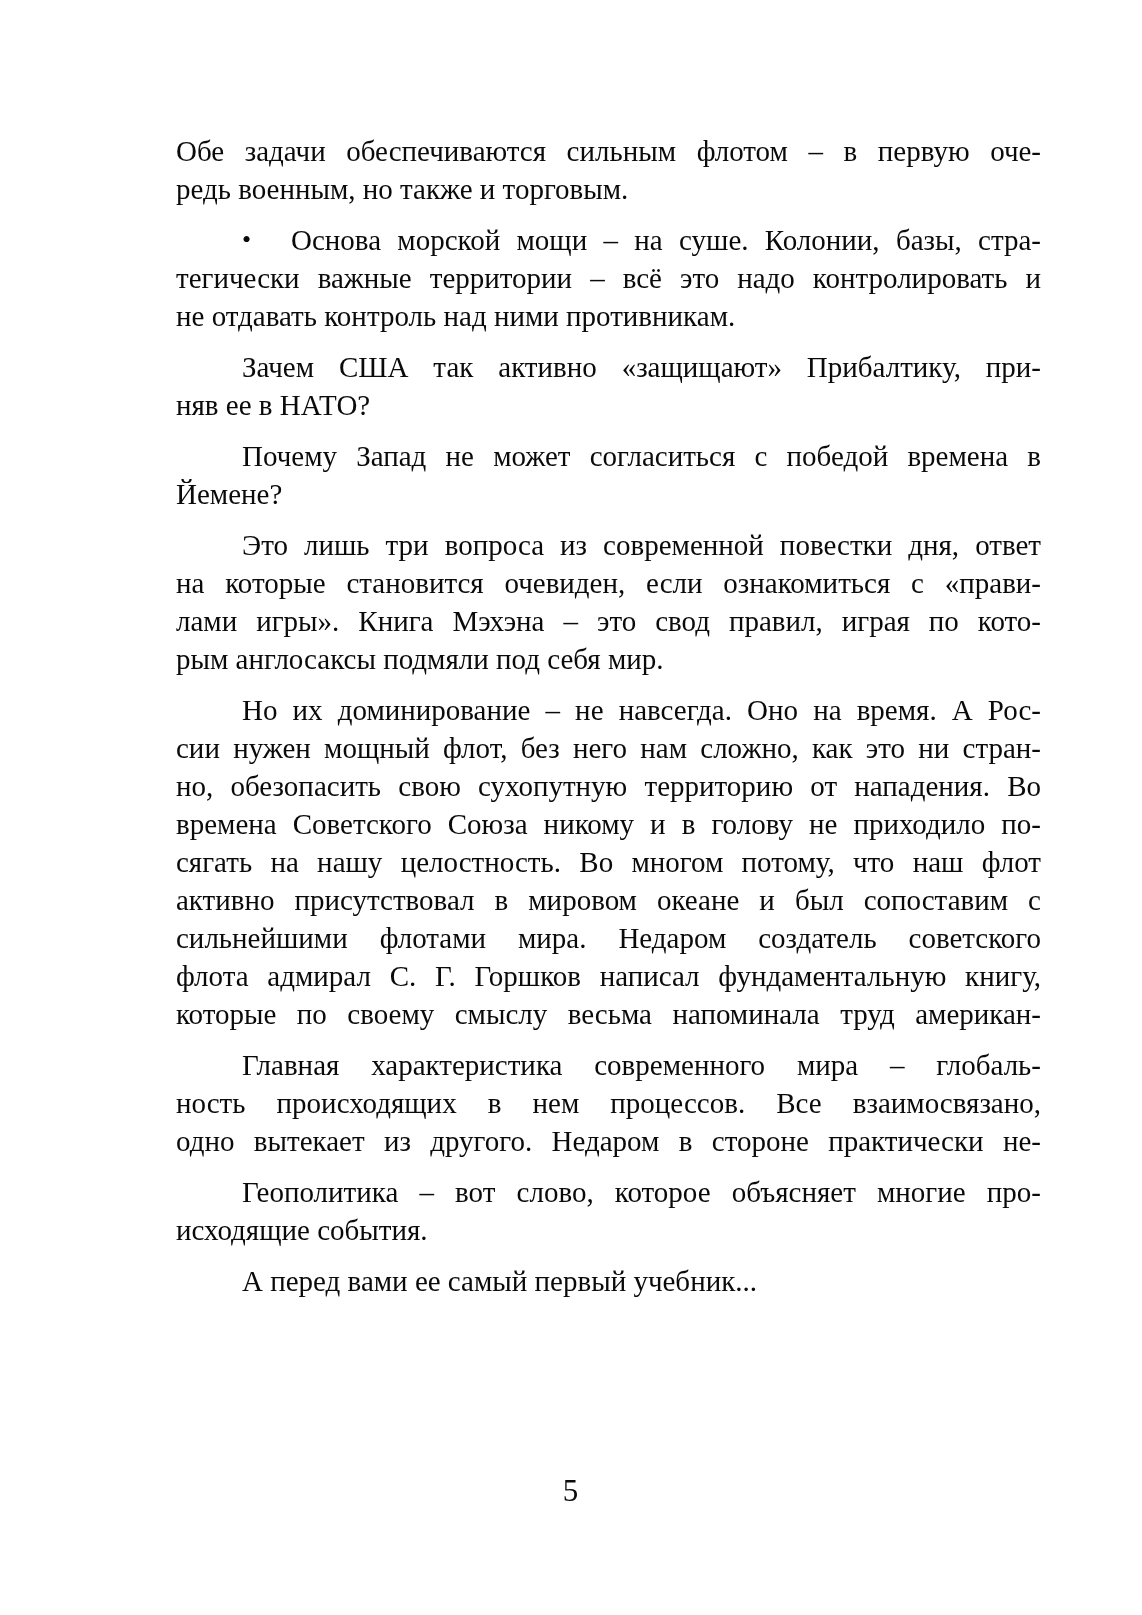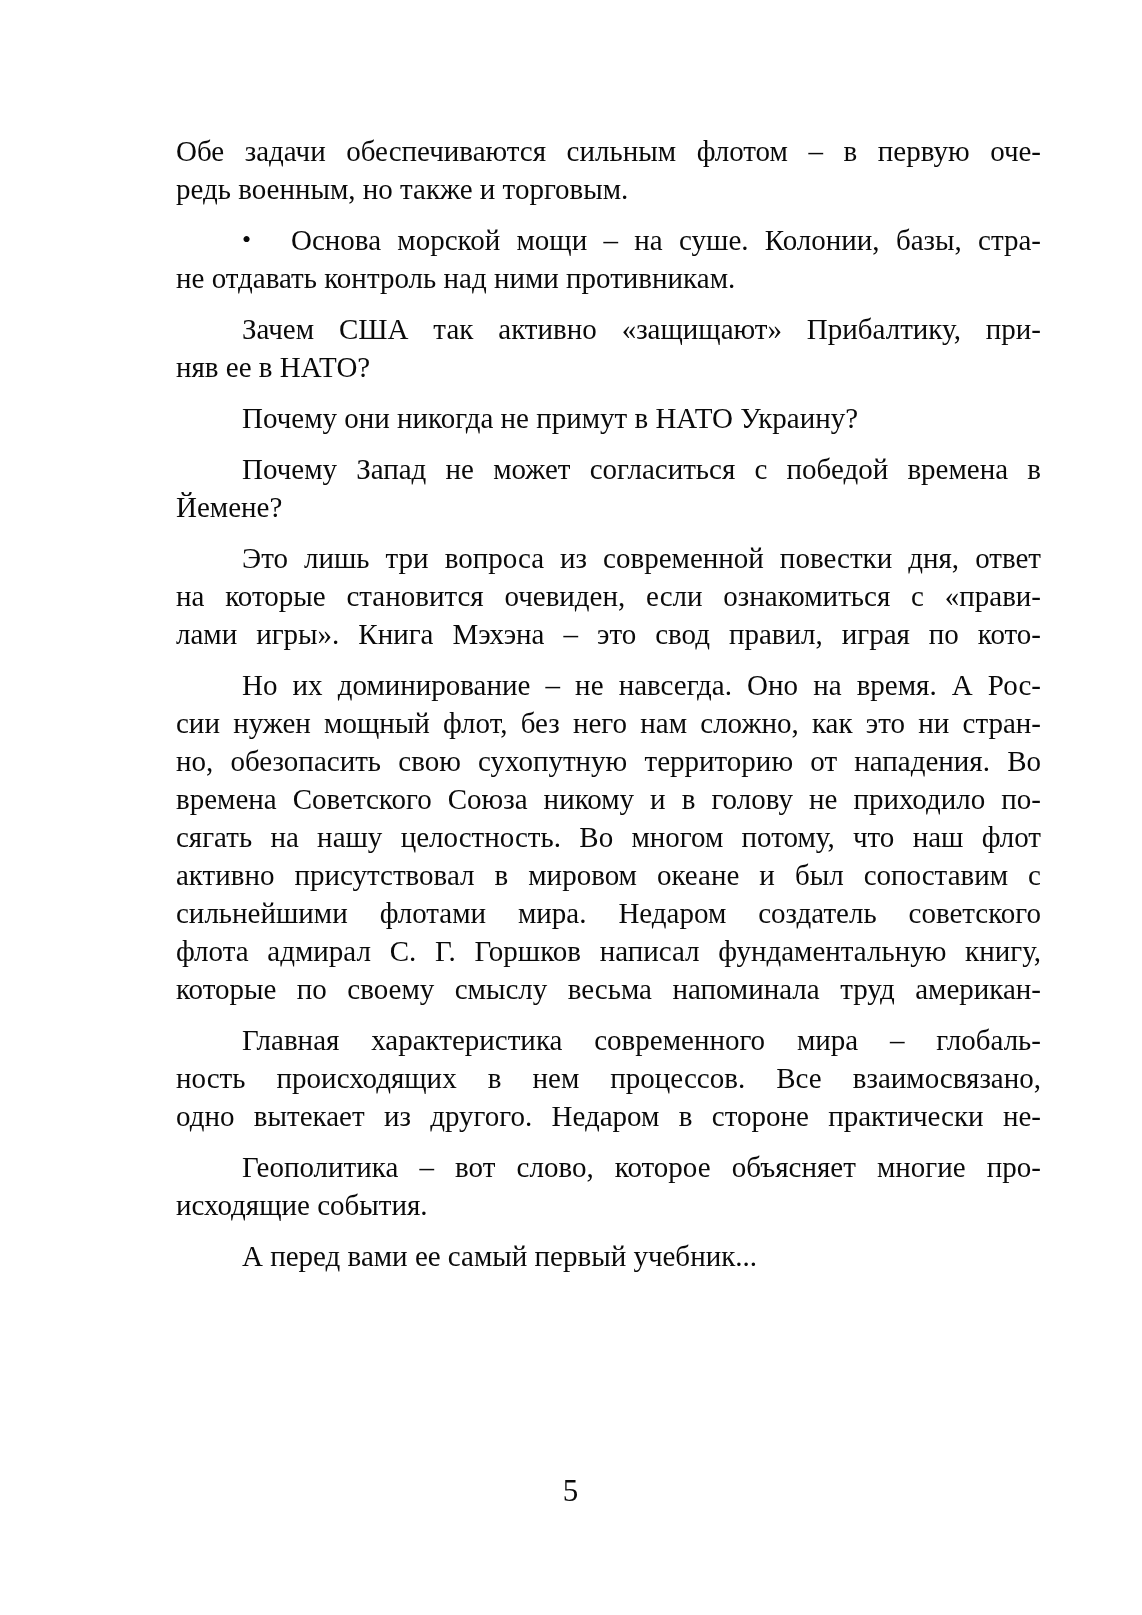--- a/index.html
+++ b/index.html
@@ -66,37 +66,36 @@
 <body>
 
 <div class="page">
   <div class="text-block">
       <div class="para">
         <div class="line">Обе задачи обеспечиваются сильным флотом – в первую оче-</div>
         <div class="line last">редь военным, но также и торговым.</div>
       </div>
       <div class="para">
         <div class="line bullet-first"><span class="bullet">•</span>Основа морской мощи – на суше. Колонии, базы, стра-</div>
+        <div class="line">тегически важные территории – всё это надо контролировать и</div>
         <div class="line last">не отдавать контроль над ними противникам.</div>
       </div>
       <div class="para">
         <div class="line indent">Зачем США так активно «защищают» Прибалтику, при-</div>
         <div class="line last">няв ее в НАТО?</div>
-      </div>
-      <div class="para">
-        <div class="line last indent">Почему они никогда не примут в НАТО Украину?</div>
       </div>
       <div class="para">
         <div class="line indent">Почему Запад не может согласиться с победой времена в</div>
         <div class="line last">Йемене?</div>
       </div>
       <div class="para">
         <div class="line indent">Это лишь три вопроса из современной повестки дня, ответ</div>
         <div class="line">на которые становится очевиден, если ознакомиться с «прави-</div>
         <div class="line">лами игры». Книга Мэхэна – это свод правил, играя по кото-</div>
+        <div class="line last">рым англосаксы подмяли под себя мир.</div>
       </div>
       <div class="para">
         <div class="line indent">Но их доминирование – не навсегда. Оно на время. А Рос-</div>
         <div class="line">сии нужен мощный флот, без него нам сложно, как это ни стран-</div>
         <div class="line">но, обезопасить свою сухопутную территорию от нападения. Во</div>
         <div class="line">времена Советского Союза никому и в голову не приходило по-</div>
         <div class="line">сягать на нашу целостность. Во многом потому, что наш флот</div>
         <div class="line">активно присутствовал в мировом океане и был сопоставим с</div>
         <div class="line">сильнейшими флотами мира. Недаром создатель советского</div>
         <div class="line">флота адмирал С. Г. Горшков написал фундаментальную книгу,</div>

